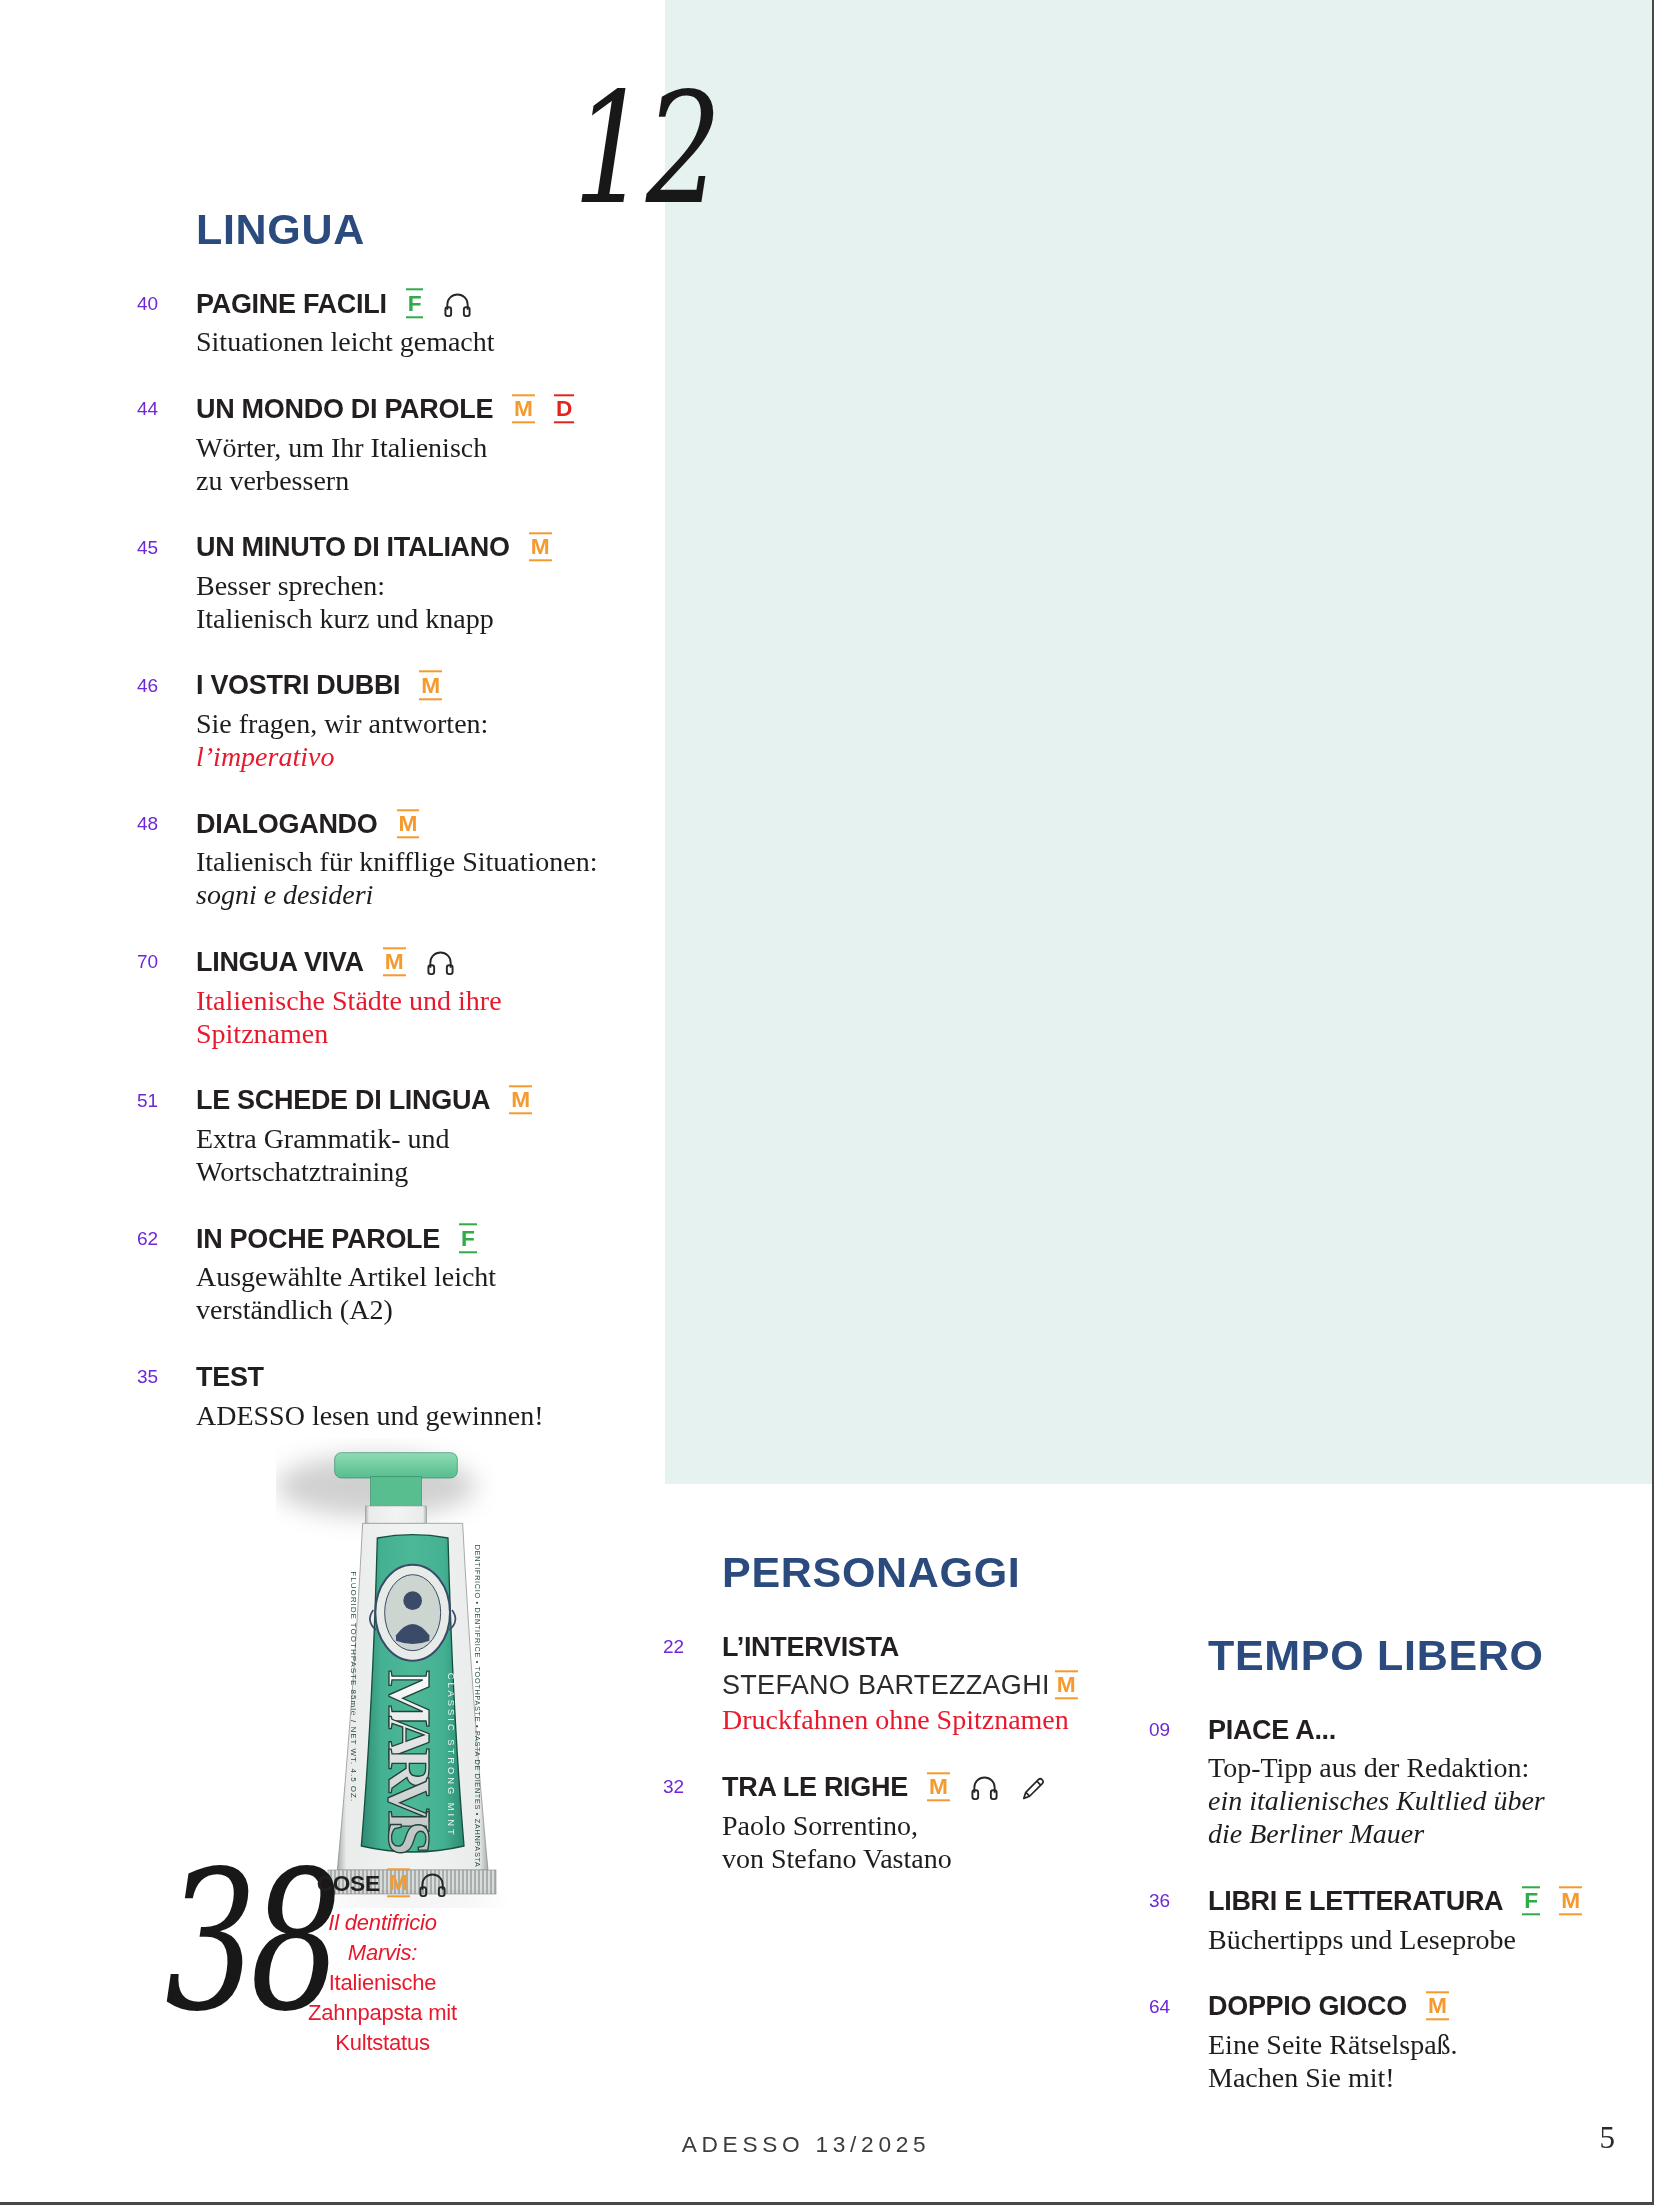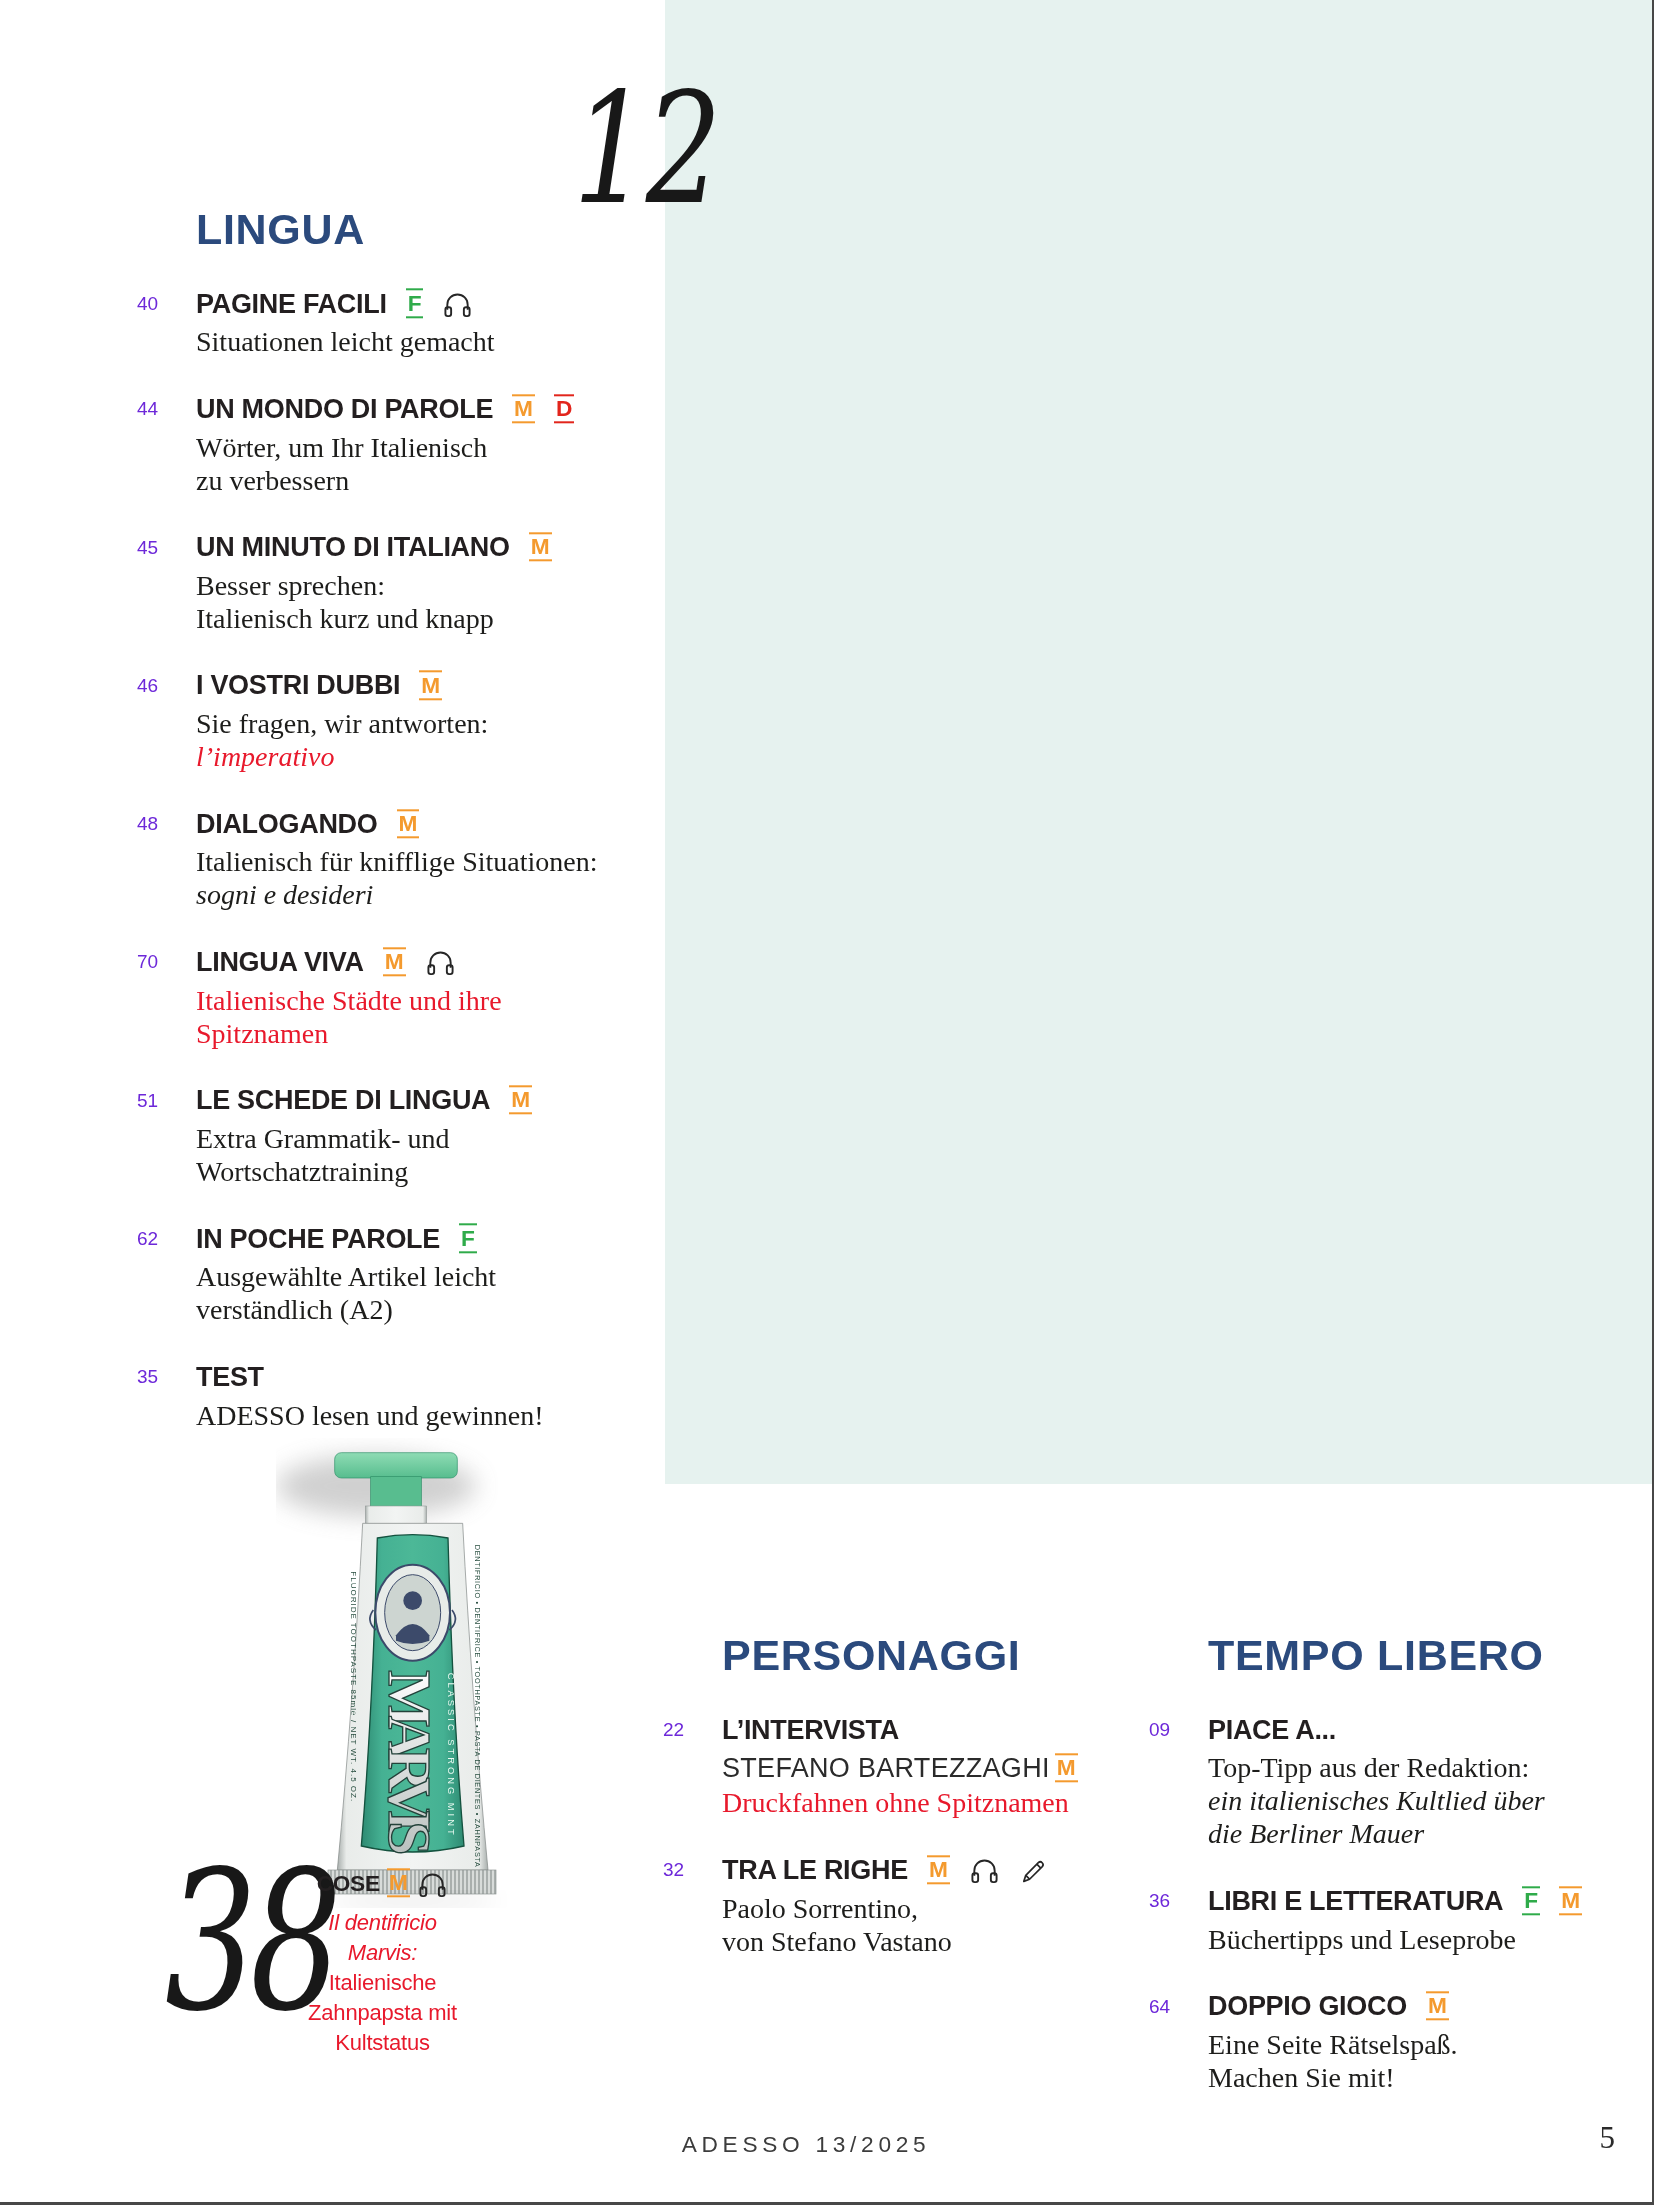--- a/index.html
+++ b/index.html
@@ -10,21 +10,21 @@
 
   
   .feature-number{position:absolute;font-family:"DejaVu Serif",serif;font-style:italic;
                   color:#181818;line-height:1;transform-origin:left top;}
   .feature-number.n12{left:573px;top:73px;font-size:153px;letter-spacing:-4px;transform:scaleX(0.78);}
   .feature-number.n38{left:165px;top:1845px;font-size:193px;letter-spacing:-9.3px;transform:scaleX(0.75);}
 
   
   .toc-col{position:absolute;}
   #col-lingua{left:137px;top:208px;width:540px;}
-  #col-personaggi{left:663px;top:1634px;width:453px;}
+  #col-personaggi{left:663px;top:1551px;width:453px;}
   #col-tempo{left:1149px;top:1634px;width:480px;}
   .col-heading{margin:0 0 37px 59px;font-weight:700;font-size:43px;line-height:1;
                letter-spacing:0.7px;color:#2b4a7d;}
   .entry{display:flex;margin-bottom:35px;}
   .num{flex:0 0 59px;width:59px;font-size:19px;line-height:32px;font-weight:400;color:#6d28d9;}
   .entry-body{flex:1 1 auto;}
   .title-row{display:flex;align-items:center;gap:19px;min-height:32px;margin-bottom:5.3px;}
   .entry-title{font-weight:700;font-size:27px;line-height:1;letter-spacing:-0.3px;color:#231f20;}
   .line{font-family:"Liberation Serif",serif;font-size:28px;line-height:33px;color:#1d1d1b;}
   .line.italic{font-style:italic;}

